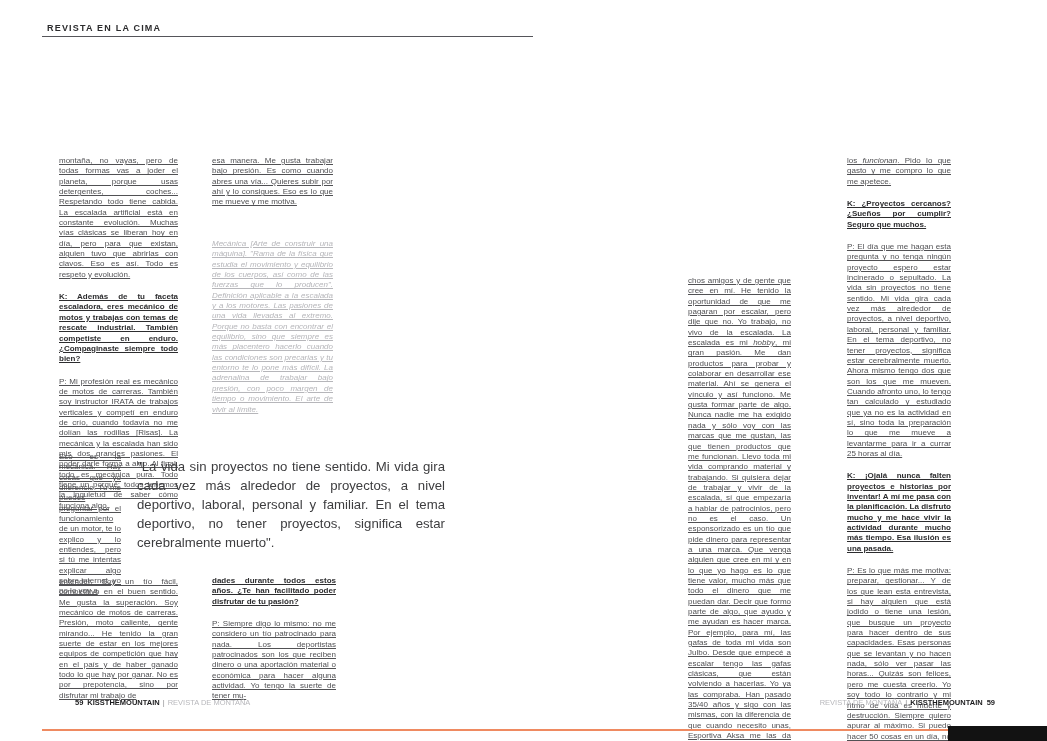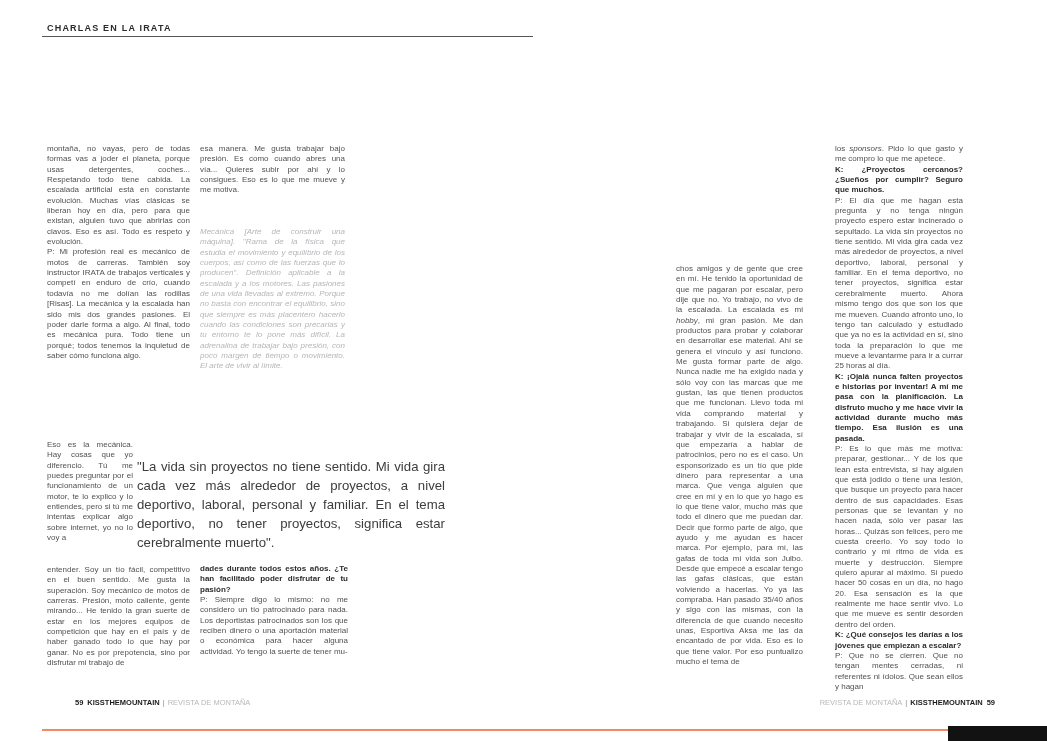--- a/index.html
+++ b/index.html
@@ -20,21 +20,21 @@
     position:absolute;left:42px;top:36px;width:491px;height:1px;
     background:#55555a;
   }
   
   .colblock{
     position:absolute;
     font-size:8px;line-height:10.35px;
     color:#515154;
     text-align:justify;
   }
-  .para{margin:0;}
+  .para{margin:12px;text-decoration:underline;}
   .para.question{font-weight:700;color:#2d2d2f;}
   .para.definition{font-style:italic;color:#b6b6ba;}
   .part-em{font-style:italic;}
   
   #colA-top   {left:47px; top:144px; width:143px;}
   #colA-wrap  {left:47px; top:440px; width:86px;}
   #colA-bottom{left:47px; top:565px; width:143px;}
   #colB-top   {left:200px;top:144px; width:145px;}
   #colB-def   {left:200px;top:227px; width:145px;}
   #colB-q     {left:200px;top:406px; width:148px;}
@@ -65,25 +65,26 @@
   }
   #corner-bar{
     position:absolute;left:948px;top:726px;width:99px;height:15px;
   }
 </style>
 </head>
 <body>
 
 <div id="spread">
 
-  <div id="header-title">CHARLAS EN LA IRATA</div>
+  <div id="header-title">REVISTA EN LA CIMA</div>
   <div id="header-rule"></div>
 
   <div id="colA-top" class="colblock">
       <div class="para body"><span class="part-normal">montaña, no vayas, pero de todas formas vas a joder el planeta, porque usas detergentes, coches... Respetando todo tiene cabida. La escalada artificial está en constante evolución. Muchas vías clásicas se liberan hoy en día, pero para que existan, alguien tuvo que abrirlas con clavos. Eso es así. Todo es respeto y evolución.</span></div>
+      <div class="para question"><span class="part-normal">K: Además de tu faceta escaladora, eres mecánico de motos y trabajas con temas de rescate industrial. También competiste en enduro. ¿Compaginaste siempre todo bien?</span></div>
       <div class="para body"><span class="part-normal">P: Mi profesión real es mecánico de motos de carreras. También soy instructor IRATA de trabajos verticales y competí en enduro de crío, cuando todavía no me dolían las rodillas [Risas]. La mecánica y la escalada han sido mis dos grandes pasiones. El poder darle forma a algo. Al final, todo es mecánica pura. Todo tiene un porqué; todos tenemos la inquietud de saber cómo funciona algo.</span></div>
     </div>
   <div id="colA-wrap" class="colblock">
       <div class="para body"><span class="part-normal">Eso es la mecánica. Hay cosas que yo diferencio. Tú me puedes preguntar por el funcionamiento de un motor, te lo explico y lo entiendes, pero si tú me intentas explicar algo sobre internet, yo no lo voy a</span></div>
     </div>
   <div id="colA-bottom" class="colblock">
       <div class="para body"><span class="part-normal">entender. Soy un tío fácil, competitivo en el buen sentido. Me gusta la superación. Soy mecánico de motos de carreras. Presión, moto caliente, gente mirando... He tenido la gran suerte de estar en los mejores equipos de competición que hay en el país y de haber ganado todo lo que hay por ganar. No es por prepotencia, sino por disfrutar mi trabajo de</span></div>
     </div>
 
   <div id="colB-top" class="colblock">
@@ -97,21 +98,21 @@
 
   <div id="colB-bottom" class="colblock">
       <div class="para question"><span class="part-normal">dades durante todos estos años. ¿Te han facilitado poder disfrutar de tu pasión?</span></div>
       <div class="para body"><span class="part-normal">P: Siempre digo lo mismo: no me considero un tío patrocinado para nada. Los deportistas patrocinados son los que reciben dinero o una aportación material o económica para hacer alguna actividad. Yo tengo la suerte de tener mu-</span></div>
     </div>
 
   <div id="colC" class="colblock">
       <div class="para body"><span class="part-normal">chos amigos y de gente que cree en mí. He tenido la oportunidad de que me pagaran por escalar, pero dije que no. Yo trabajo, no vivo de la escalada. La escalada es mi </span><span class="part-em">hobby</span><span class="part-normal">, mi gran pasión. Me dan productos para probar y colaborar en desarrollar ese material. Ahí se genera el vínculo y así funciono. Me gusta formar parte de algo. Nunca nadie me ha exigido nada y sólo voy con las marcas que me gustan, las que tienen productos que me funcionan. Llevo toda mi vida comprando material y trabajando. Si quisiera dejar de trabajar y vivir de la escalada, sí que empezaría a hablar de patrocinios, pero no es el caso. Un esponsorizado es un tío que pide dinero para representar a una marca. Que venga alguien que cree en mí y en lo que yo hago es lo que tiene valor, mucho más que todo el dinero que me puedan dar. Decir que formo parte de algo, que ayudo y me ayudan es hacer marca. Por ejemplo, para mí, las gafas de toda mi vida son Julbo. Desde que empecé a escalar tengo las gafas clásicas, que están volviendo a hacerlas. Yo ya las compraba. Han pasado 35/40 años y sigo con las mismas, con la diferencia de que cuando necesito unas, Esportiva Aksa me las da encantado de por vida. Eso es lo que tiene valor. Por eso puntualizo mucho el tema de</span></div>
     </div>
   <div id="colD" class="colblock">
-      <div class="para body"><span class="part-normal">los </span><span class="part-em">sponsors</span><span class="part-normal">. Pido lo que gasto y me compro lo que me apetece.</span></div>
+      <div class="para body"><span class="part-normal">los </span><span class="part-em">funcionan</span><span class="part-normal">. Pido lo que gasto y me compro lo que me apetece.</span></div>
       <div class="para question"><span class="part-normal">K: ¿Proyectos cercanos? ¿Sueños por cumplir? Seguro que muchos.</span></div>
       <div class="para body"><span class="part-normal">P: El día que me hagan esta pregunta y no tenga ningún proyecto espero estar incinerado o sepultado. La vida sin proyectos no tiene sentido. Mi vida gira cada vez más alrededor de proyectos, a nivel deportivo, laboral, personal y familiar. En el tema deportivo, no tener proyectos, significa estar cerebralmente muerto. Ahora mismo tengo dos que son los que me mueven. Cuando afronto uno, lo tengo tan calculado y estudiado que ya no es la actividad en sí, sino toda la preparación lo que me mueve a levantarme para ir a currar 25 horas al día.</span></div>
       <div class="para question"><span class="part-normal">K: ¡Ojalá nunca falten proyectos e historias por inventar! A mí me pasa con la planificación. La disfruto mucho y me hace vivir la actividad durante mucho más tiempo. Esa ilusión es una pasada.</span></div>
       <div class="para body"><span class="part-normal">P: Es lo que más me motiva: preparar, gestionar... Y de los que lean esta entrevista, si hay alguien que está jodido o tiene una lesión, que busque un proyecto para hacer dentro de sus capacidades. Esas personas que se levantan y no hacen nada, sólo ver pasar las horas... Quizás son felices, pero me cuesta creerlo. Yo soy todo lo contrario y mi ritmo de vida es muerte y destrucción. Siempre quiero apurar al máximo. Si puedo hacer 50 cosas en un día, no hago 20. Esa sensación es la que realmente me hace sentir vivo. Lo que me mueve es sentir desorden dentro del orden.</span></div>
       <div class="para question"><span class="part-normal">K: ¿Qué consejos les darías a los jóvenes que empiezan a escalar?</span></div>
       <div class="para body"><span class="part-normal">P: Que no se cierren. Que no tengan mentes cerradas, ni referentes ni ídolos. Que sean ellos y hagan</span></div>
     </div>
 
   <div id="footer-left" class="footer">
     <span class="pgnum">59</span><span class="brand">KISSTHEMOUNTAIN</span><span class="sep">|</span><span class="mag">REVISTA DE MONTAÑA</span>

